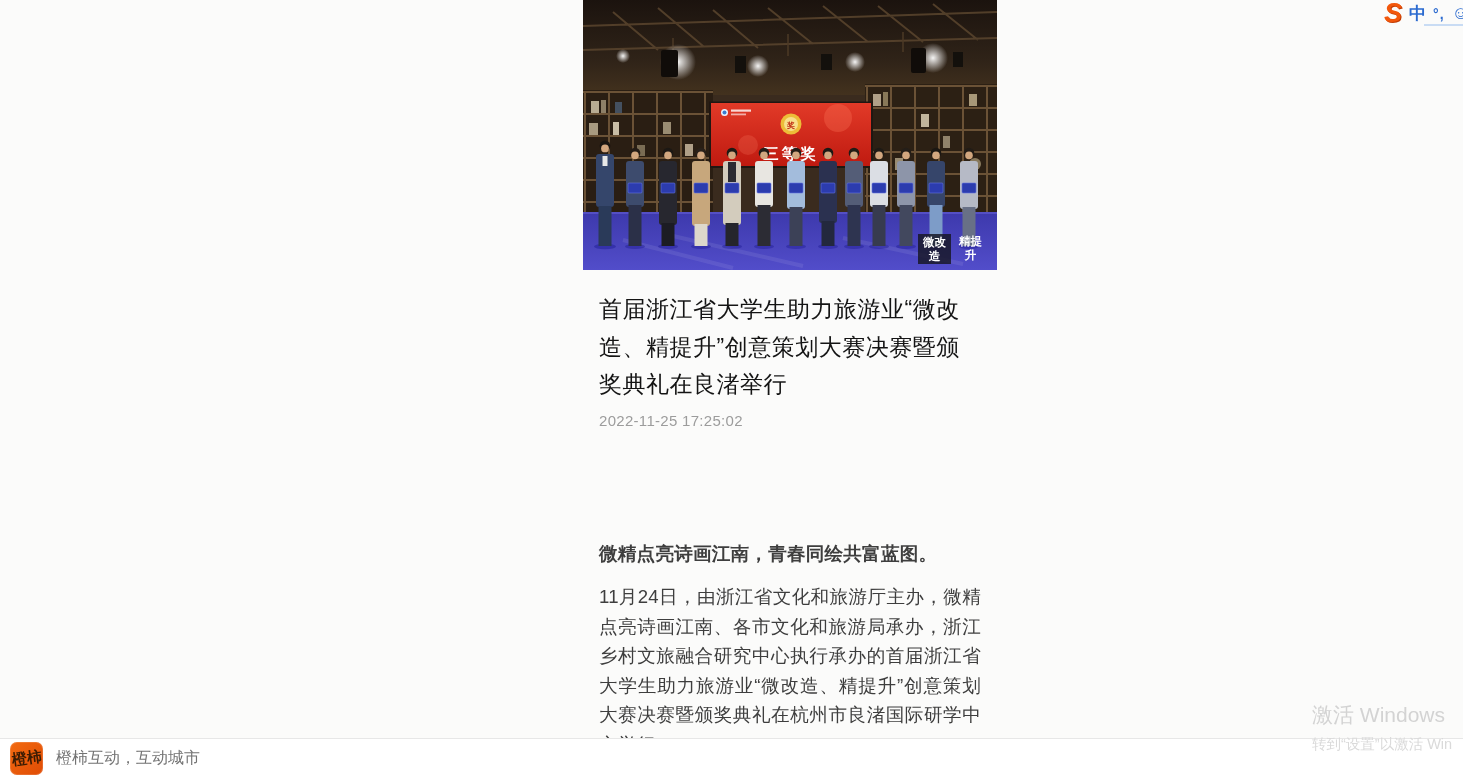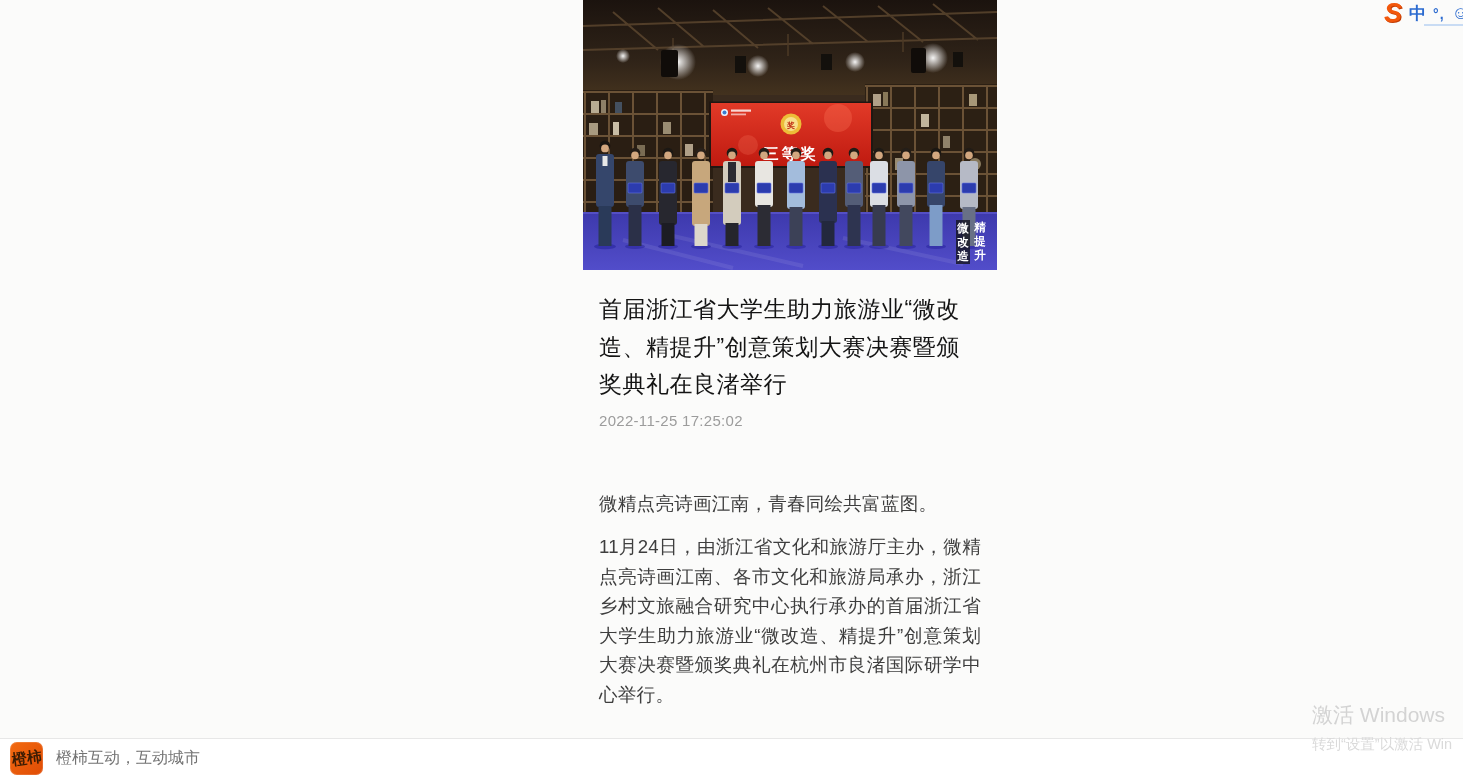--- a/index.html
+++ b/index.html
@@ -10,36 +10,36 @@
     font-family:"Liberation Sans", sans-serif;
   }
 
   
   .article { position:absolute; left:583px; top:0; width:414px; }
   .hero-wrap { position:relative; width:414px; height:270px; overflow:hidden; background:#20170f; }
   .hero-wrap svg { display:block; }
 
   .hero-mark { position:absolute; right:10px; bottom:6px; display:flex; gap:3px; }
   .hero-mark .col {
-    width:14px; word-break:break-all; line-height:14px;
+    width:33px; word-break:break-all; line-height:14px;
     font-size:11.5px; font-weight:bold; color:#fff; text-align:center;
   }
   .hero-mark .boxed { background:rgba(22,22,34,.82); padding:1px 0; }
 
   .content { padding:0 16px; }
   .title {
     margin-top:21px; font-size:23px; line-height:37.5px;
     font-weight:400; color:#141414; letter-spacing:.5px;
   }
   .timestamp { margin-top:8px; font-size:15px; color:#9c9c9c; letter-spacing:.3px; }
   .body-text p {
     font-size:18.6px; line-height:29.5px; color:#3e3e3e;
     text-align:justify; letter-spacing:.2px;
   }
-  .p1 { margin-top:60px; }
+  .p1 { margin-top:110px;font-weight:bold; }
   .p2 { margin-top:14px; }
 
   
   .footer {
     position:absolute; left:0; bottom:0; width:100%; height:40px;
     background:#fff; border-top:1px solid #e7e7e7;
     display:flex; align-items:center; padding-left:10px; z-index:8;
   }
   .app-logo {
     width:33px; height:33px; border-radius:7px; flex:0 0 auto;

